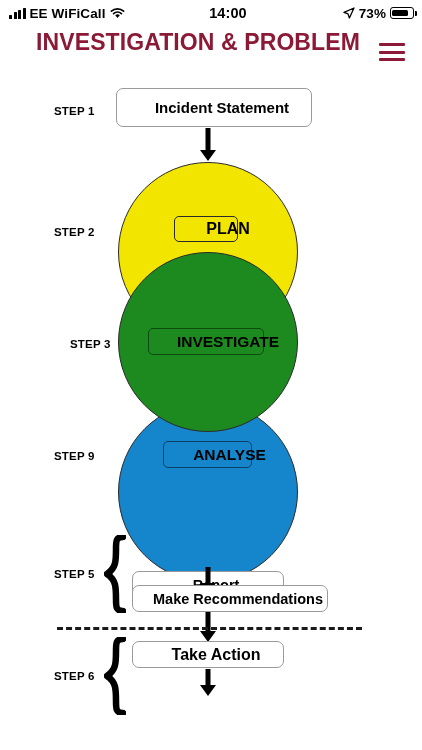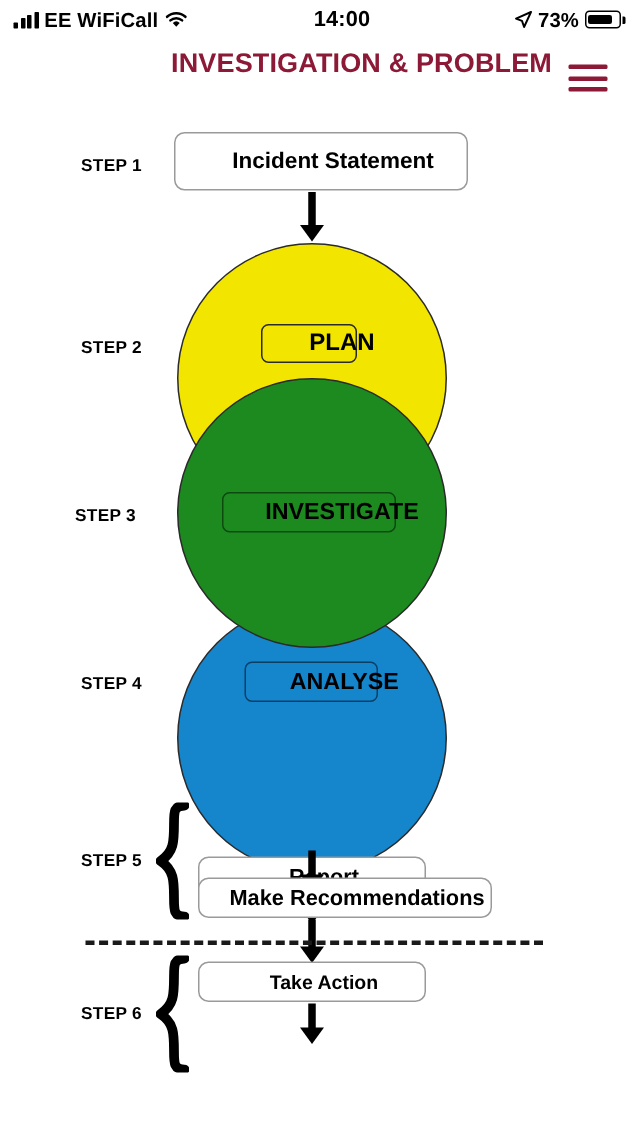--- a/index.html
+++ b/index.html
@@ -39,23 +39,23 @@
   .batt { width:24px; height:11.5px; border:1.4px solid #000; border-radius:3px; position:relative; }
   .batt::after{ content:""; position:absolute; right:-3.5px; top:3px; width:2px; height:5px;
                 background:#000; border-radius:0 1px 1px 0; }
   .batt i { position:absolute; left:1.3px; top:1.3px; bottom:1.3px; width:70%;
             background:#000; border-radius:1.5px; display:block; }
 
   
   .header { position:absolute; top:28px; left:0; width:422px; height:54px; }
   .title {
     position:absolute; left:28px; width:340px; top:3px;
-    text-align:right;
+    text-align:center;
     color:#8c1936;
-    font-size:18px; font-weight:700; line-height:22px;
+    font-size:23px; font-weight:700; line-height:22px;
     letter-spacing:.1px;
   }
   .hamburger {
     position:absolute; right:17px; top:15px;
     width:26px; height:18px;
     display:flex; flex-direction:column; justify-content:space-between;
     cursor:pointer;
   }
   .hamburger span { display:block; height:3px; background:#8c1936; border-radius:1px; }
 
@@ -171,22 +171,22 @@
       <div class="head"></div>
     </div>
 
     <div class="circle" style="left:118px; top:78px; width:180px; height:180px; background:#f2e500;"></div>
 
     <div class="circle" style="left:118px; top:318px; width:180px; height:180px; background:#1585cc;"></div>
 
     <div class="circle" style="left:118px; top:168px; width:180px; height:180px; background:#1d8a20;"></div>
 
     <div class="steplabel" style="left:54px; top:142px;text-align:center;">STEP 2</div>
-    <div class="steplabel" style="left:50px; top:254px;">STEP 3</div>
-    <div class="steplabel" style="left:54px; top:366px;">STEP 4</div>
+    <div class="steplabel" style="left:70px; top:254px;">STEP 3</div>
+    <div class="steplabel" style="left:54px; top:366px;">STEP 9</div>
 
     <div class="chip" style="left:174px; top:132px; width:64px; height:26px; background:#f2e500;
                              border:1.6px solid #2a2a2a; font-size:16px;">PLAN</div>
 
     <div class="chip" style="left:163px; top:357px; width:89px; height:27px; background:#1585cc;
                              border:1.6px solid #0b3f66; font-size:15.5px;">ANALYSE</div>
 
     <div class="chip" style="left:148px; top:244px; width:116px; height:27px; background:#1d8a20;
                              border:1.6px solid #0c4a10; font-size:15.5px;">INVESTIGATE</div>
 
@@ -220,21 +220,21 @@
     <div class="dashed" style="left:57px; top:543px; width:305px;"></div>
 
     <div class="steplabel" style="left:54px; top:586px;text-align:right;">STEP 6</div>
 
     <div class="brace" style="left:104px; top:553px;">
       <svg width="22" height="78" viewBox="0 0 22 78">
         <path d="M19 2 C12 2 12 6 12 14 C12 26 12 33 3 39 C12 45 12 52 12 64 C12 72 12 76 19 76" fill="none" stroke="#000" stroke-width="6.5" stroke-linecap="round" stroke-linejoin="round"></path>
       </svg>
     </div>
 
-    <div class="box" style="left:132px; top:557px; width:152px; height:27px; font-size:13px;">Take Action</div>
+    <div class="box" style="left:132px; top:557px; width:152px; height:27px; font-size:16px;">Take Action</div>
 
     <div class="arrow" style="left:194px; top:585px; width:28px; height:27px;">
       <div class="shaft" style="height:17px;"></div>
       <div class="head"></div>
     </div>
 
 
   </div>
 </div>
 

